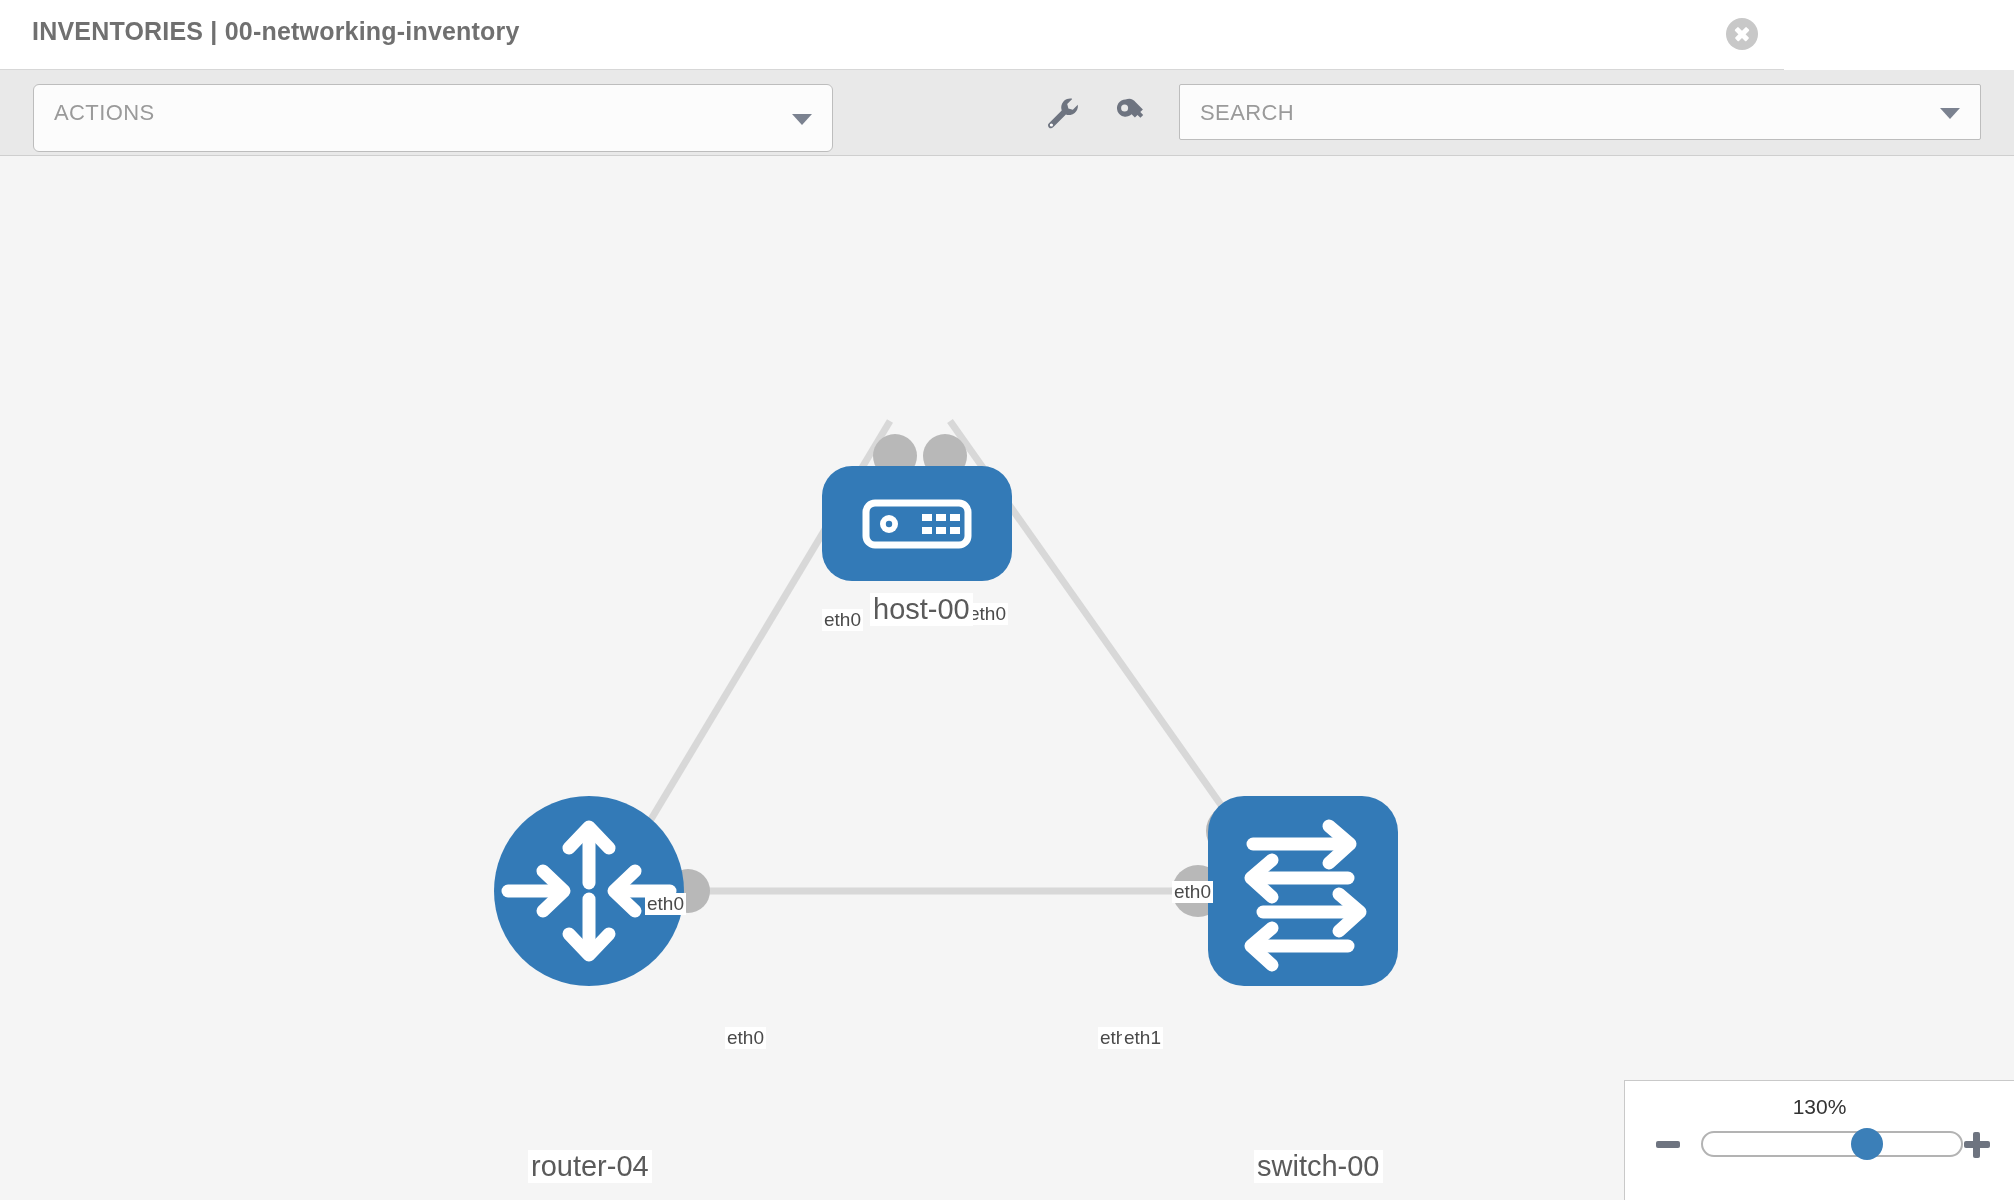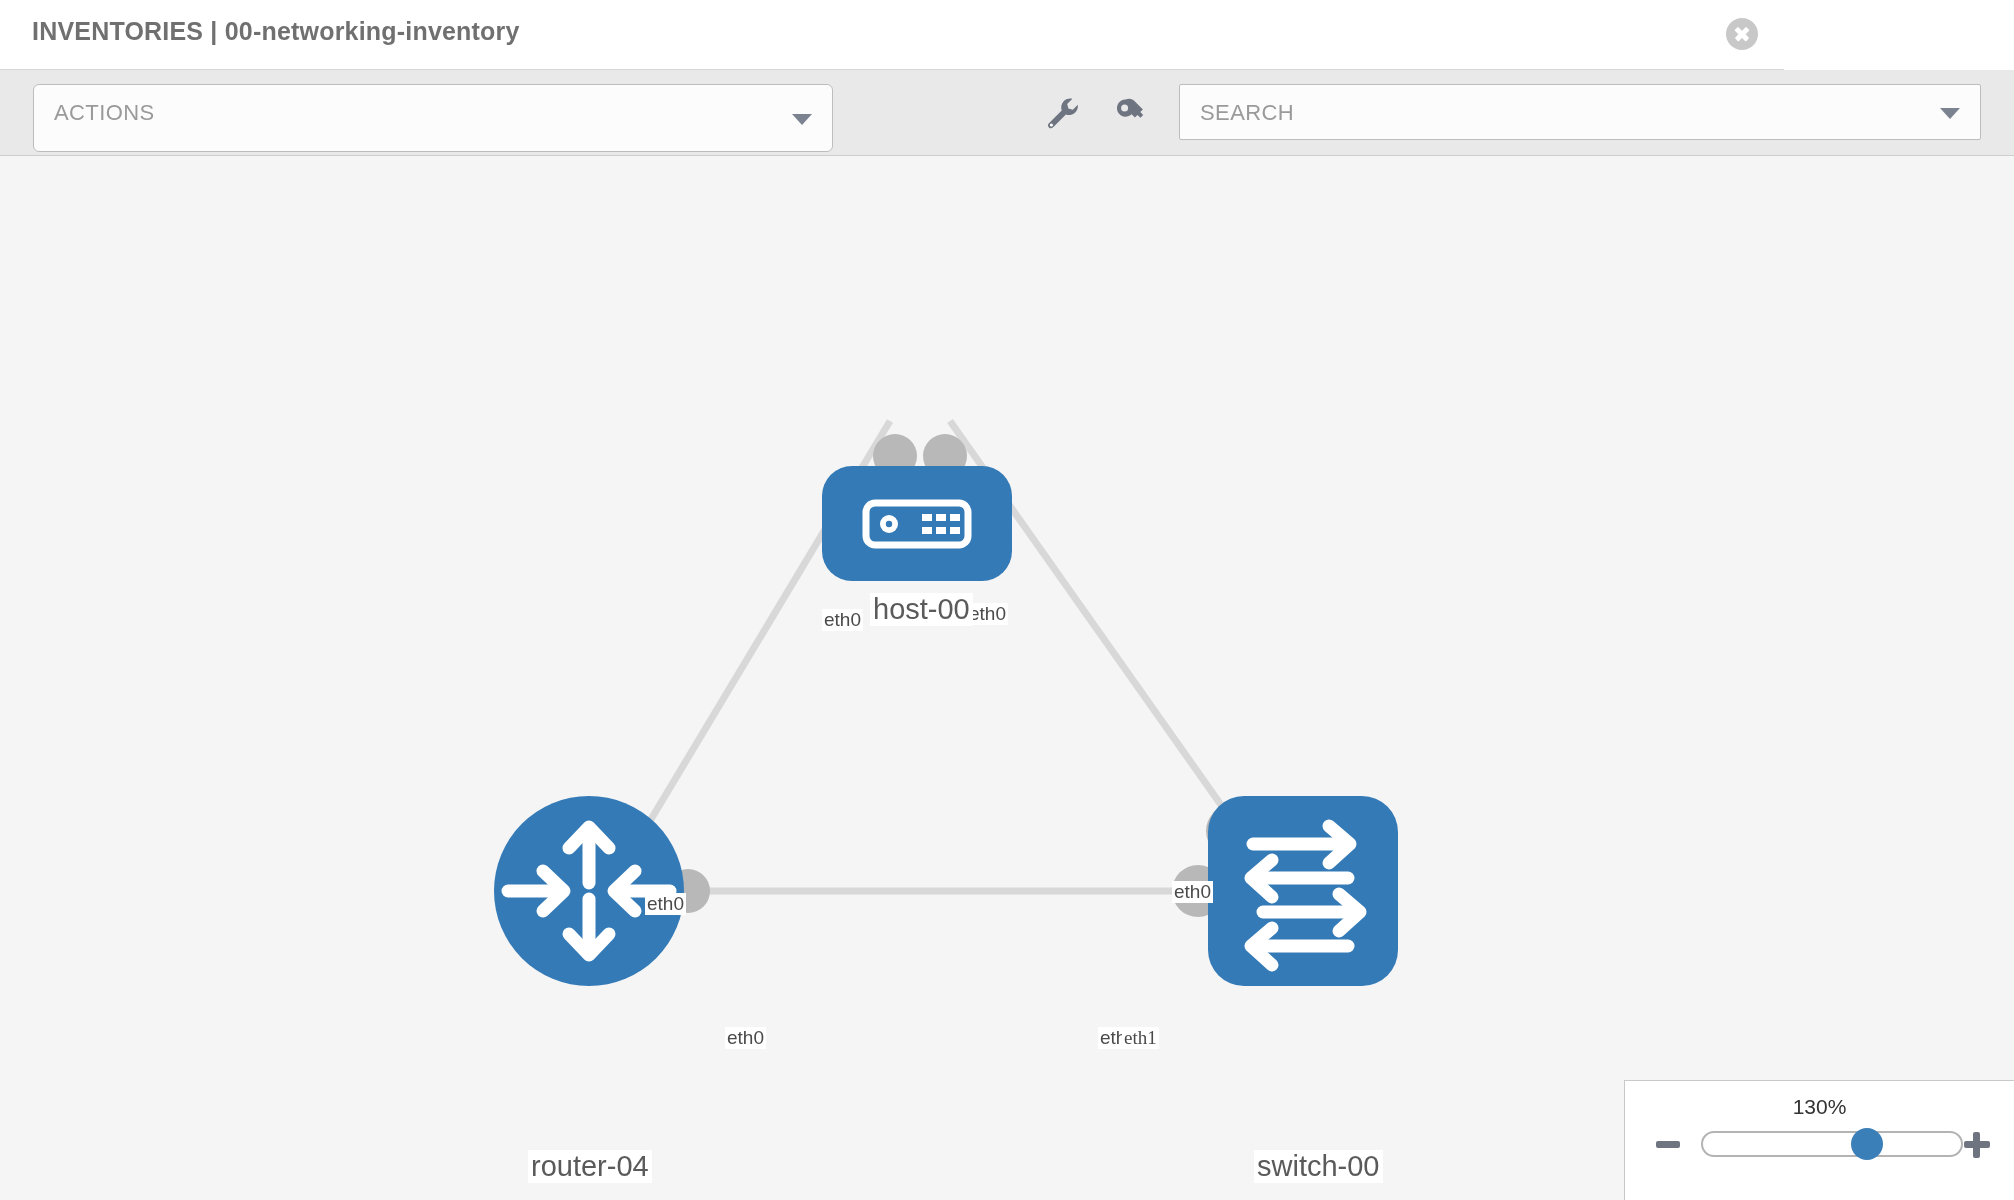--- a/index.html
+++ b/index.html
@@ -288,21 +288,21 @@
     </svg>
 
     <span class="iface-label" style="left:822px; top:453px;">eth0</span>
     <span class="iface-label" style="left:967px; top:447px;">eth0</span>
 
     <span class="iface-label" style="left:645px; top:737px;">eth0</span>
     <span class="iface-label" style="left:1172px; top:725px;">eth0</span>
 
     <span class="iface-label" style="left:725px; top:871px;">eth0</span>
     <span class="iface-label" style="left:1098px; top:871px;">eth</span>
-    <span class="iface-label" style="left:1122px; top:871px;font-family:Liberation Serif, serif;">eth1</span>
+    <span class="iface-label" style="left:1122px; top:871px;">eth1</span>
 
     <span class="node-label" style="left:870px; top:437px;">host-00</span>
     <span class="node-label" style="left:528px; top:994px;">router-04</span>
     <span class="node-label" style="left:1218px; top:994px;margin-left:36px;">switch-00</span>
 
     <div class="zoom-panel">
       <div class="zoom-value">130%</div>
       <div class="zoom-minus"></div>
       <div class="zoom-track"></div>
       <div class="zoom-thumb"></div>

